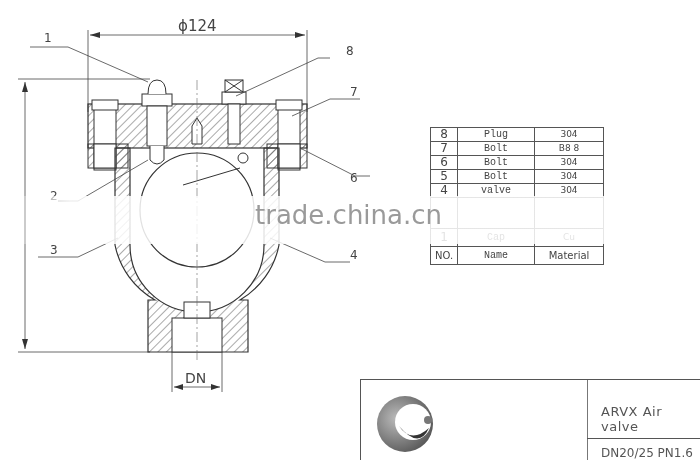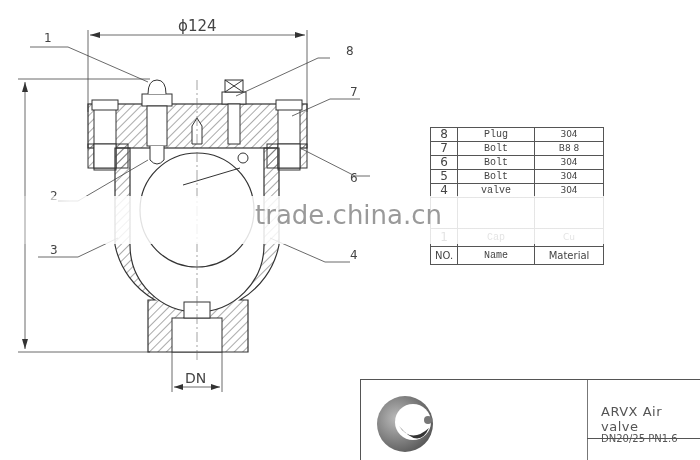--- a/index.html
+++ b/index.html
@@ -10,21 +10,21 @@
   .bom td { border:1px solid #555; height:13px; padding:0; text-align:center; line-height:13px; }
   .bom td.no { width:26px; font-size:12px; }
   .bom td.name { width:76px;font-family:Liberation Mono, monospace; }
   .bom td.mat { width:68px; font-size:9px; }
   .bom tr.hidden td { height:30px; }
   .bom tr.big td { height:17px; }
   .title-block { position:absolute; left:360px; top:379px; width:340px; height:81px; border-top:1px solid #555; border-left:1px solid #555; }
   .tb-divider { position:absolute; left:226px; top:0; width:1px; height:81px; background:#777; }
   .tb-title { position:absolute; left:240px; top:24px; font-size:13px; color:#555; letter-spacing:0.5px; }
   .tb-hline { position:absolute; left:226px; top:58px; width:114px; height:1px; background:#555; }
-  .tb-spec { position:absolute; left:240px; top:53px; font-size:10px; color:#555;text-align:center; }
+  .tb-spec { position:absolute; left:240px; top:66px; font-size:12px; color:#555;text-align:center; }
   .watermark { position:absolute; left:0; top:196px; width:700px; height:48px; background:linear-gradient(90deg, rgba(255,255,255,0.0), rgba(255,255,255,0.85) 10%, rgba(255,255,255,0.85) 90%, rgba(255,255,255,0)); }
   .wm-text { position:absolute; left:255px; top:200px; font-size:26px; color:#9a9a9a; letter-spacing:0px;text-align:center; }
 </style>
 </head>
 <body>
 
 <svg id="drawing" viewBox="0 0 700 460" xmlns="http://www.w3.org/2000/svg">
   <defs>
     <pattern id="hatch" patternUnits="userSpaceOnUse" width="6" height="6" patternTransform="rotate(45)">
       <line x1="0" y1="0" x2="0" y2="6" stroke="#555" stroke-width="1"></line>

